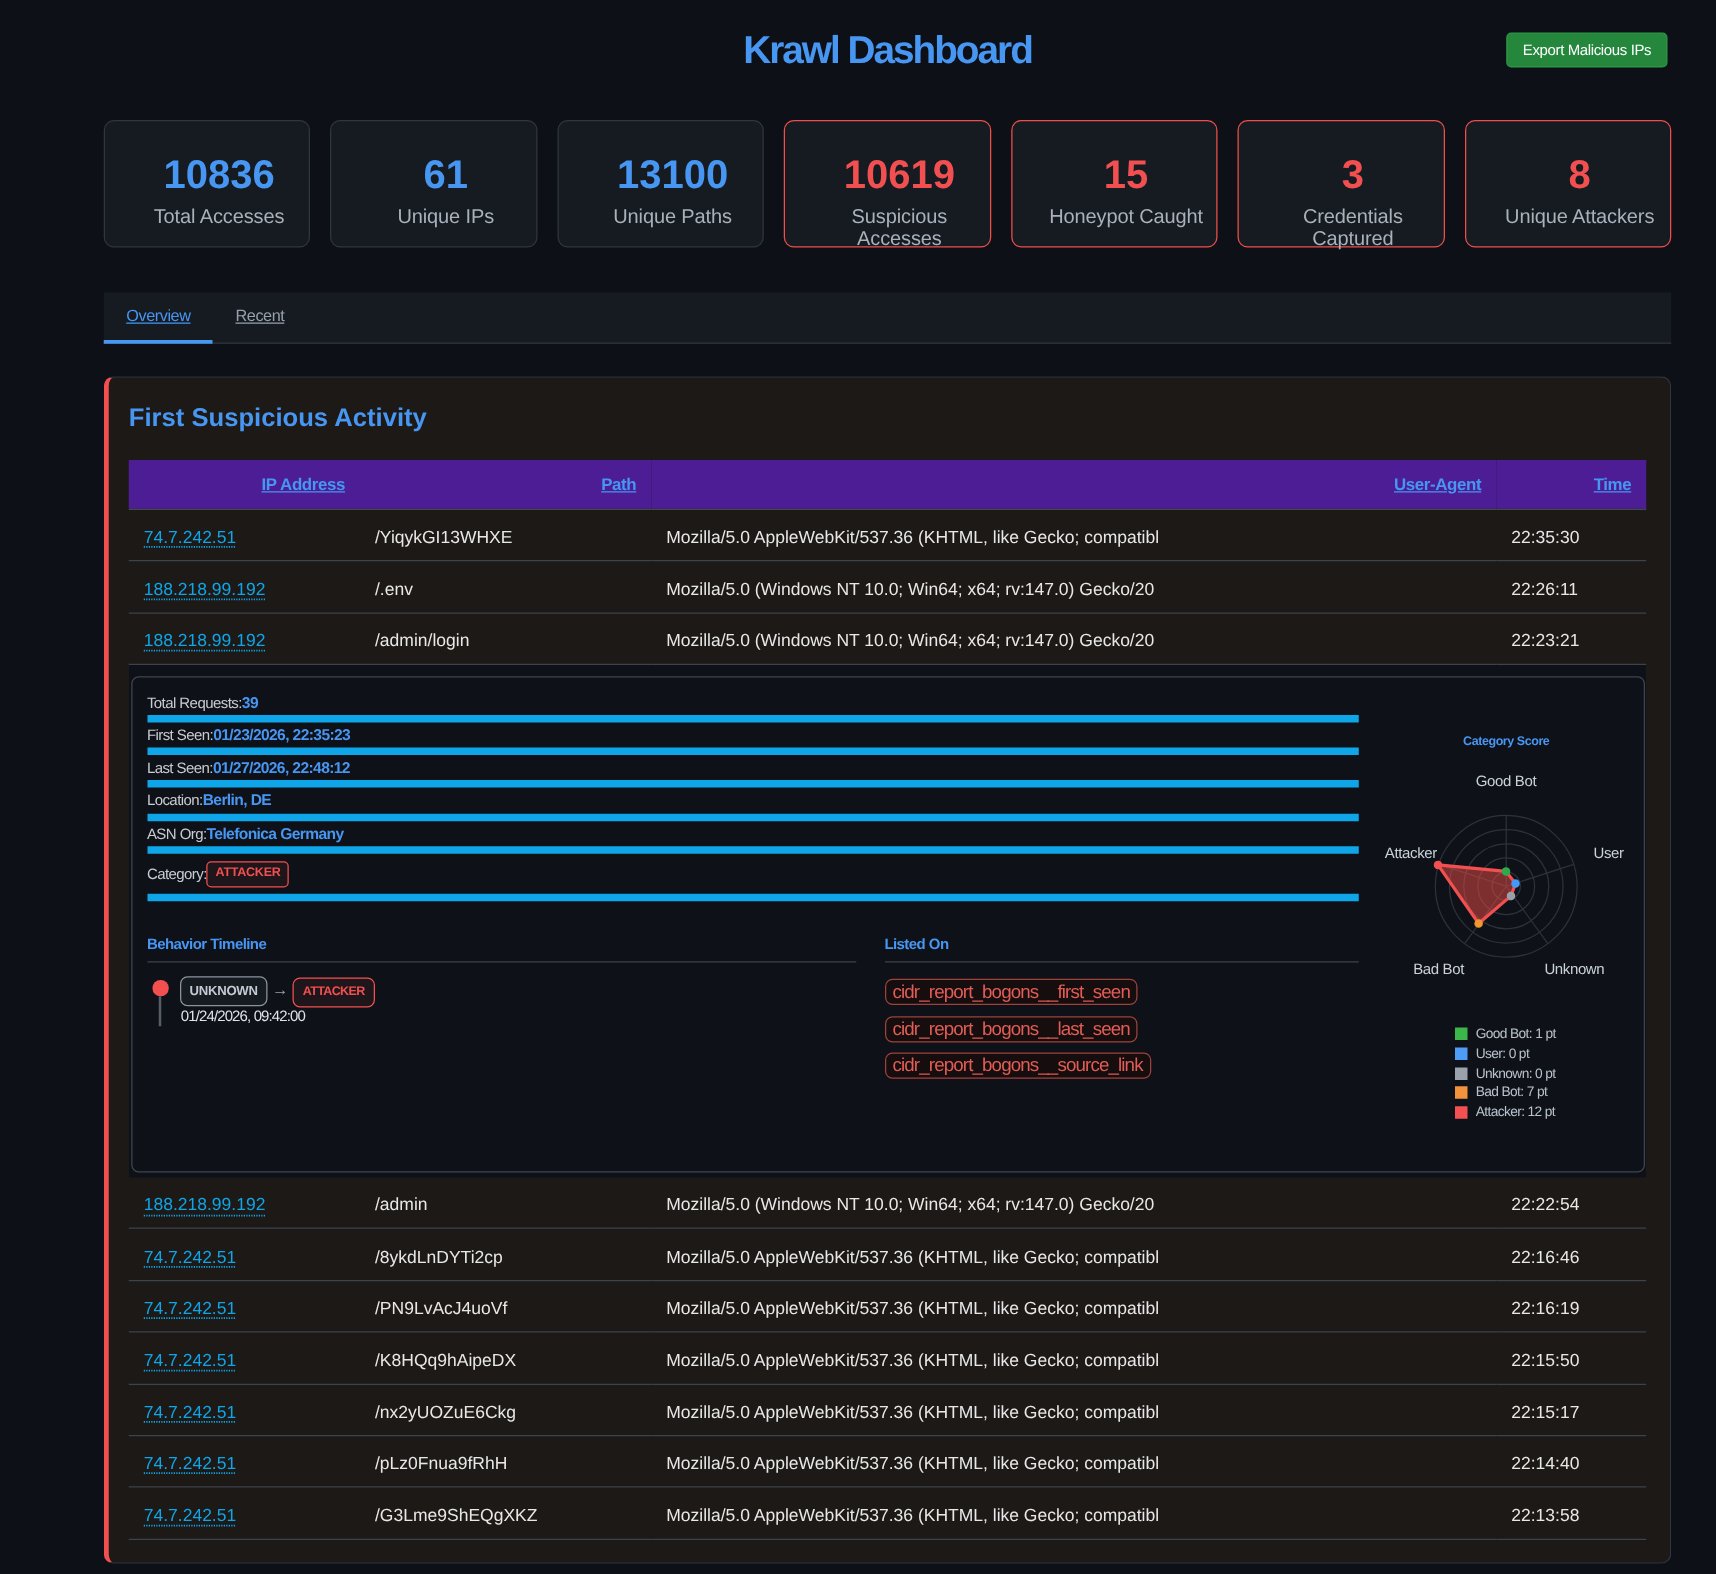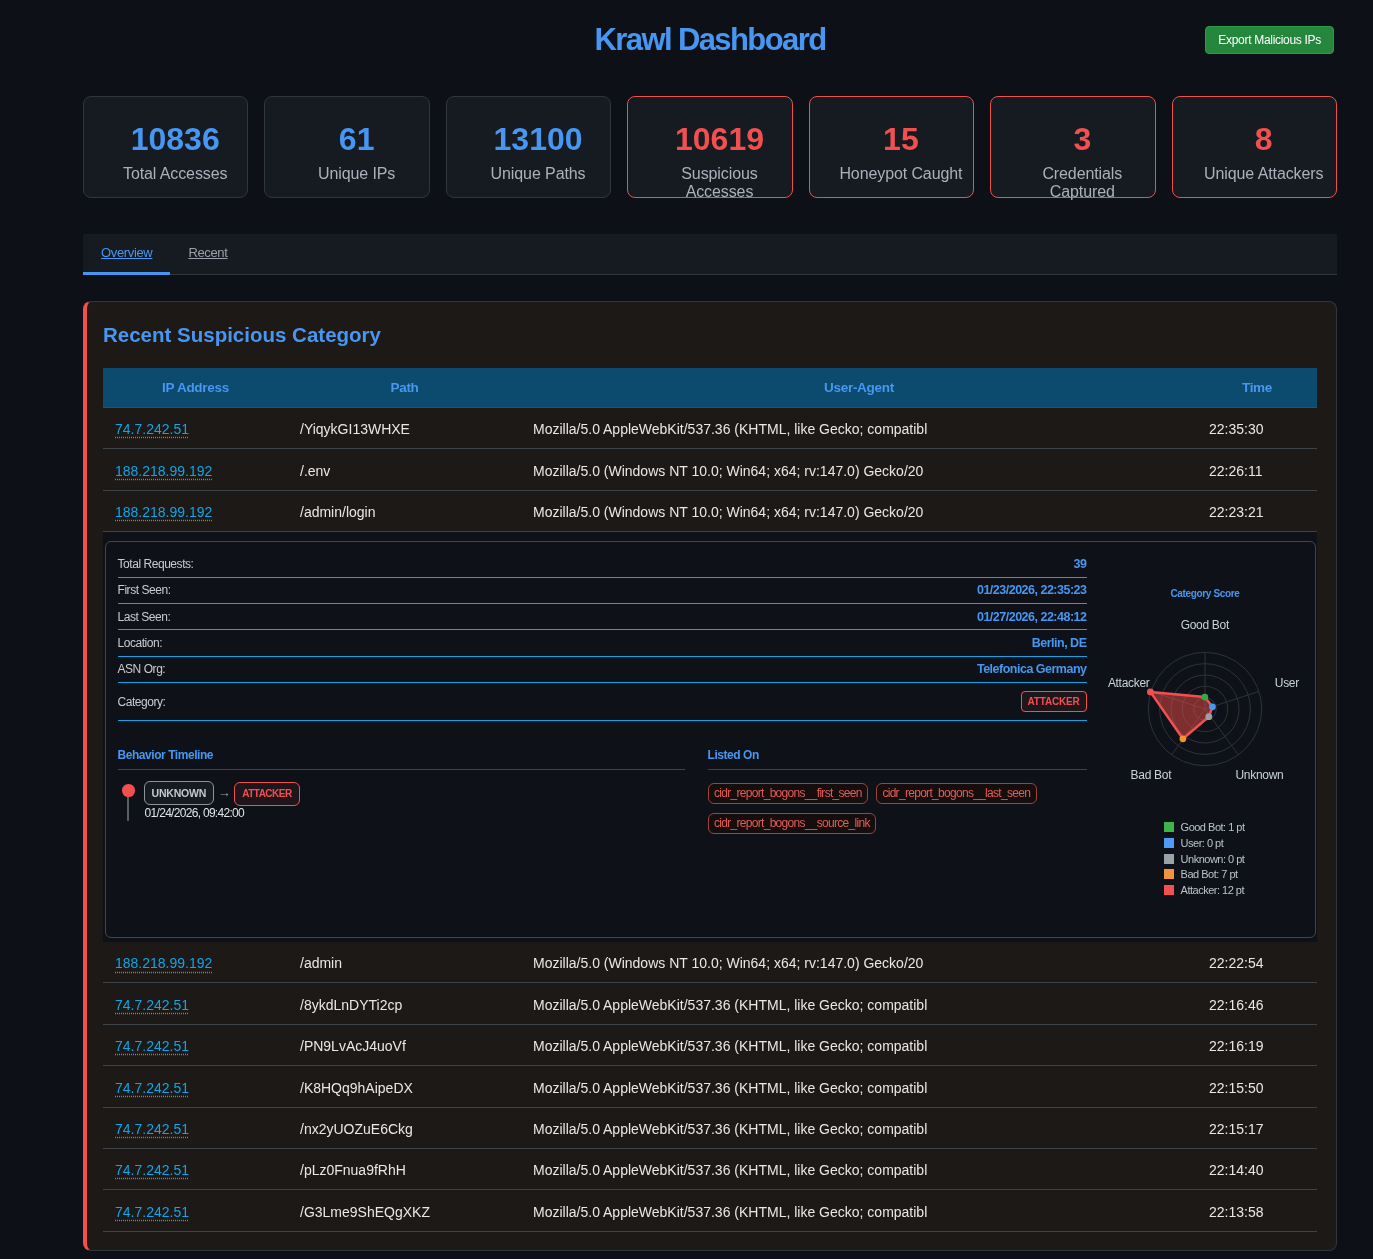--- a/index.html
+++ b/index.html
@@ -54,39 +54,40 @@
 }
 h2.panel-title { margin:4px 0 0 0; font-size:20.5px; font-weight:bold; color:#4796f2; line-height:24px; }
 table.acc {
   width:100%; border-collapse:collapse; table-layout:fixed;
   margin-top:21px; font-size:14px;
 }
 table.acc col.c1 { width:185px; }
 table.acc col.c2 { width:233px; }
 table.acc col.c3 { width:676px; }
 table.acc th {
-  background:#0c4a6e; color:#4796f2; font-size:13.5px; letter-spacing:-0.3px; font-weight:bold;
-  text-align:center; padding:11.9px 12px;
+  background:#4c1d95; color:#4796f2; font-size:13.5px; letter-spacing:-0.3px; font-weight:bold;
+  text-align:right; padding:11.9px 12px;
   border-bottom:1px solid #424953;
+  text-decoration:underline;
 }
 table.acc td {
   padding:13.4px 12px 11px 12px; border-bottom:1px solid #3d434b;
   white-space:nowrap; overflow:hidden; color:#e8e8e8;
 }
 a.ip { color:#0ea5e9; text-decoration:underline dotted; text-underline-offset:3px; }
 
 td.expand-cell { padding:9.5px 1.5px 3.5px 1.5px !important; background:#0e1218; border-bottom:none !important; }
 .detail {
   border:1px solid #3f4652; border-radius:6px; background:#0e1218;
   display:flex; padding:9px 12px 12px 12px; height:397px;
 }
 .d-left { width:969px; }
 .info-row {
-  display:flex; justify-content:space-between; align-items:center;
-  height:26.3px; border-bottom:1px solid #0ea5e9; font-size:13.5px;
+  display:flex; justify-content:flex-start; align-items:center;
+  height:26.3px; border-bottom:6px solid #0ea5e9; font-size:13.5px;
 }
 .info-row .k { color:#c8ccd2; font-size:12px; letter-spacing:-0.45px; }
 .info-row .v { color:#4796f2; font-weight:bold; font-size:12.5px; letter-spacing:-0.5px; }
 .badge-attacker {
   display:inline-block; border:1px solid #f25050; color:#f25050;
   background:rgba(242,80,80,0.08); border-radius:4px;
   font-size:10px; font-weight:bold; padding:3.5px 6px; letter-spacing:-0.2px; line-height:12px;
 }
 .d-cols { display:flex; margin-top:27px; }
 .d-col1 { width:567px; flex:none; margin-right:23px; }
@@ -103,21 +104,21 @@
 }
 .t-arrow { color:#9aa2ab; font-size:13px; margin:0 3.5px; }
 .chip-attacker {
   display:inline-block; border:1px solid #f25050; color:#f25050; background:rgba(242,80,80,0.08);
   border-radius:6px; font-size:10px; font-weight:bold; letter-spacing:-0.5px; padding:4px 7px; line-height:14px;
 }
 .t-date { font-size:12px; letter-spacing:-0.7px; color:#dfe4ea; margin-top:0px; margin-left:1px; }
 .chips { margin-top:12.8px; display:flex; flex-wrap:wrap; gap:8.4px 7.6px; }
 .chip-listed {
   display:inline-block; border:1px solid #9e423c; color:#e25d55; background:#150d0e;
-  border-radius:6px; font-size:12px; letter-spacing:-0.7px; padding:3px 5.5px; line-height:13px;
+  border-radius:6px; font-size:15px; letter-spacing:-0.7px; padding:3px 5.5px; line-height:13px;
 }
 
 .d-right { width:204px; margin-left:12px; }
 .cs-title { margin-top:34.2px; text-align:center; text-indent:9px; font-size:10px; letter-spacing:-0.35px; font-weight:bold; color:#4796f2; line-height:15px; }
 .legend { margin-left:65.4px; margin-top:24.3px; }
 .leg-item { display:flex; align-items:center; height:15.85px; font-size:11px; letter-spacing:-0.5px; color:#b9c2cc; }
 .leg-sq { width:10px; height:10px; margin-right:6.7px; display:inline-block; flex:none; }
 </style>
 </head>
 <body>
@@ -154,21 +155,21 @@
     <div class="card red">
         <div class="num">8</div>
         <div class="lbl">Unique Attackers</div>
       </div>
   </div>
   <div class="tabs">
     <div class="tab active">Overview</div>
     <div class="tab">Recent</div>
   </div>
   <div class="panel">
-    <h2 class="panel-title">Recent Suspicious Category</h2>
+    <h2 class="panel-title">First Suspicious Activity</h2>
     <table class="acc">
       <colgroup>
           <col class="c1">
           <col class="c2">
           <col class="c3">
           <col class="c4">
         </colgroup>
       <tbody>
           <tr>
             <th>IP Address</th>

